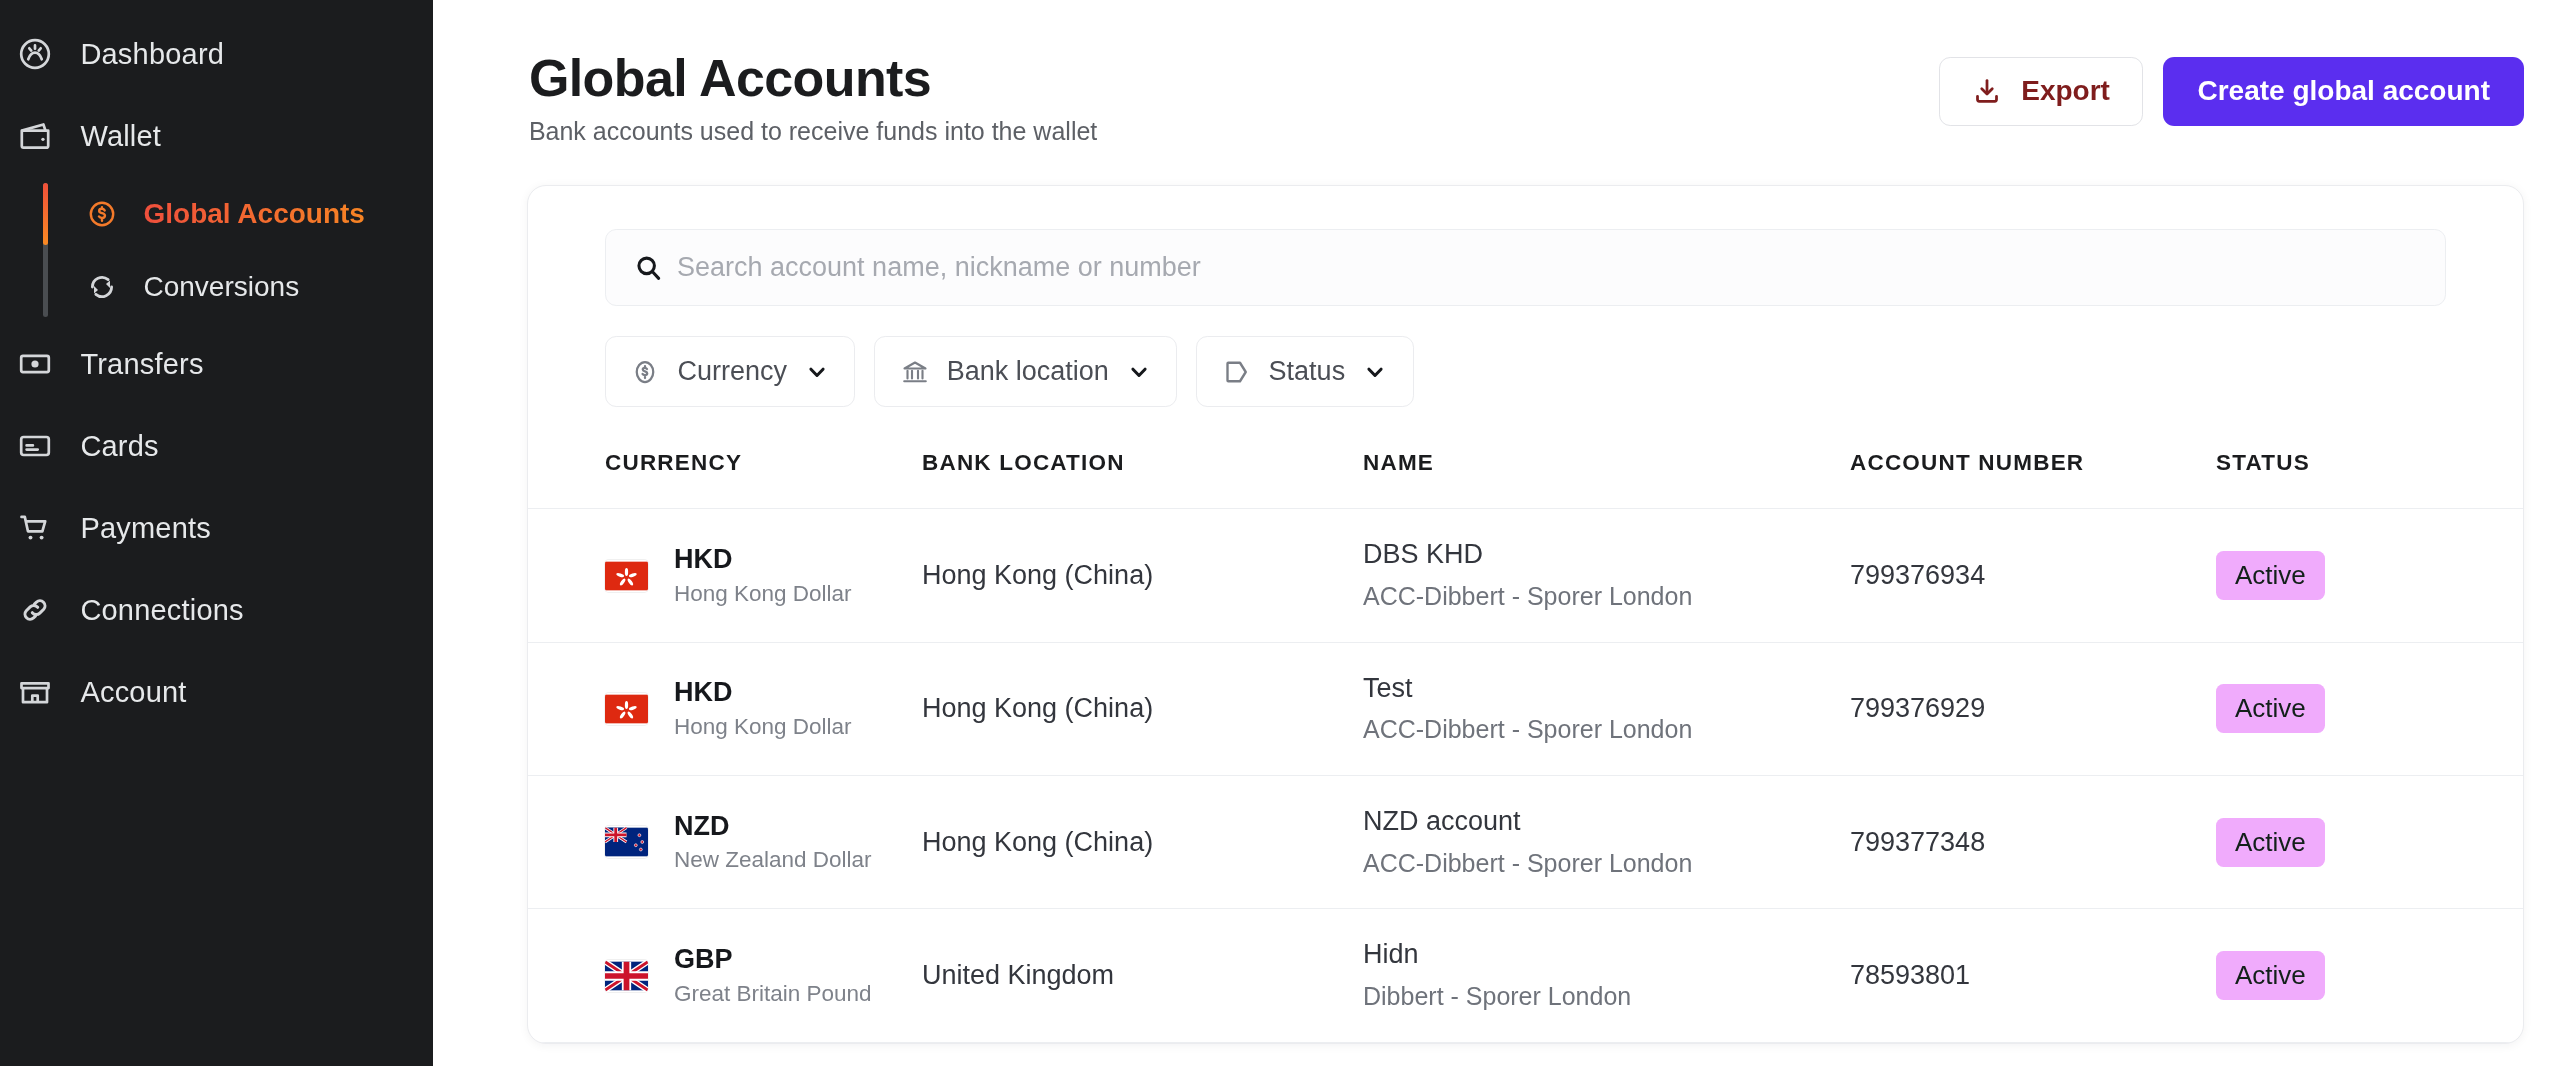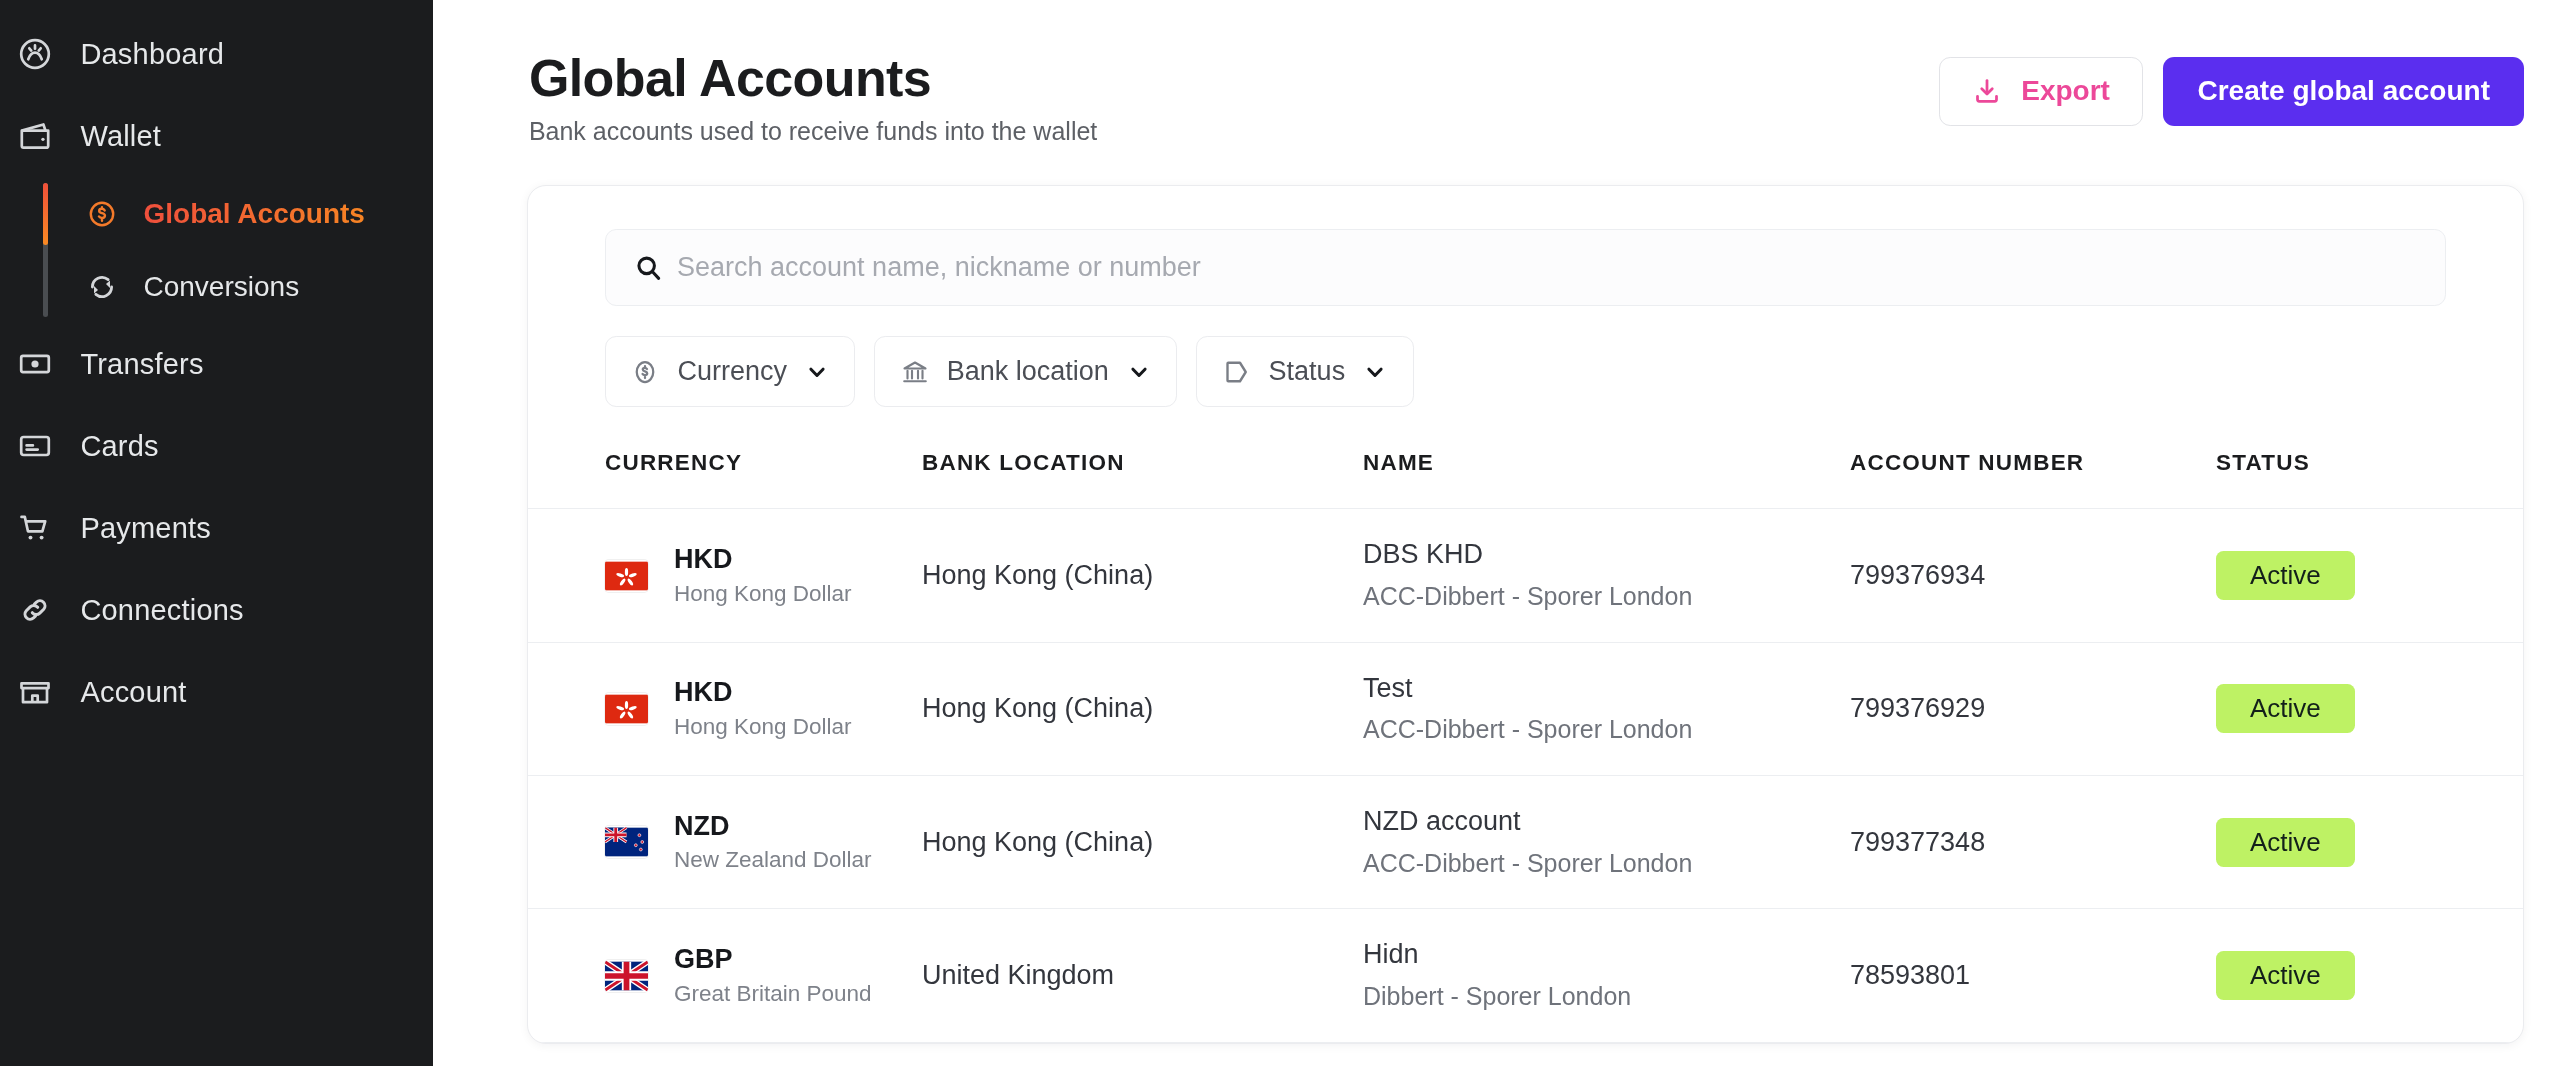--- a/index.html
+++ b/index.html
@@ -144,21 +144,21 @@
   .btn-export {
     display: flex;
     align-items: center;
     justify-content: center;
     gap: 19px;
     height: 69px;
     padding: 0 32px;
     border: 1.9px solid #e2e3e7;
     border-radius: 11.2px;
     background: #ffffff;
-    color: #ec4899;
+    color: #7f1d1d;
     font-size: 28px;
     font-weight: bold;
     cursor: pointer;
     white-space: nowrap;
   }
   .btn-export svg { width: 30px; height: 30px; display: block; }
   .btn-create {
     display: flex;
     align-items: center;
     justify-content: center;
@@ -268,23 +268,23 @@
   .cell-plain { font-size: 27px; color: #33363d; }
   .name-main { font-size: 27px; color: #33363d; line-height: 1.3; }
   .name-sub  { font-size: 25px; color: #6f737b; line-height: 1.35; margin-top: 7.5px; }
   .acct-num  { font-size: 27px; color: #33363d; }
 
   .badge {
     display: inline-flex;
     align-items: center;
     justify-content: center;
     height: 49px;
-    padding: 0 34px;
+    padding: 0 19px;
     border-radius: 7.5px;
-    background: #bef264;
+    background: #f0abfc;
     color: #13201a;
     font-size: 26px;
   }
 </style>
 </head>
 <body>
 
 <div class="app">
 
   <aside class="sidebar">

